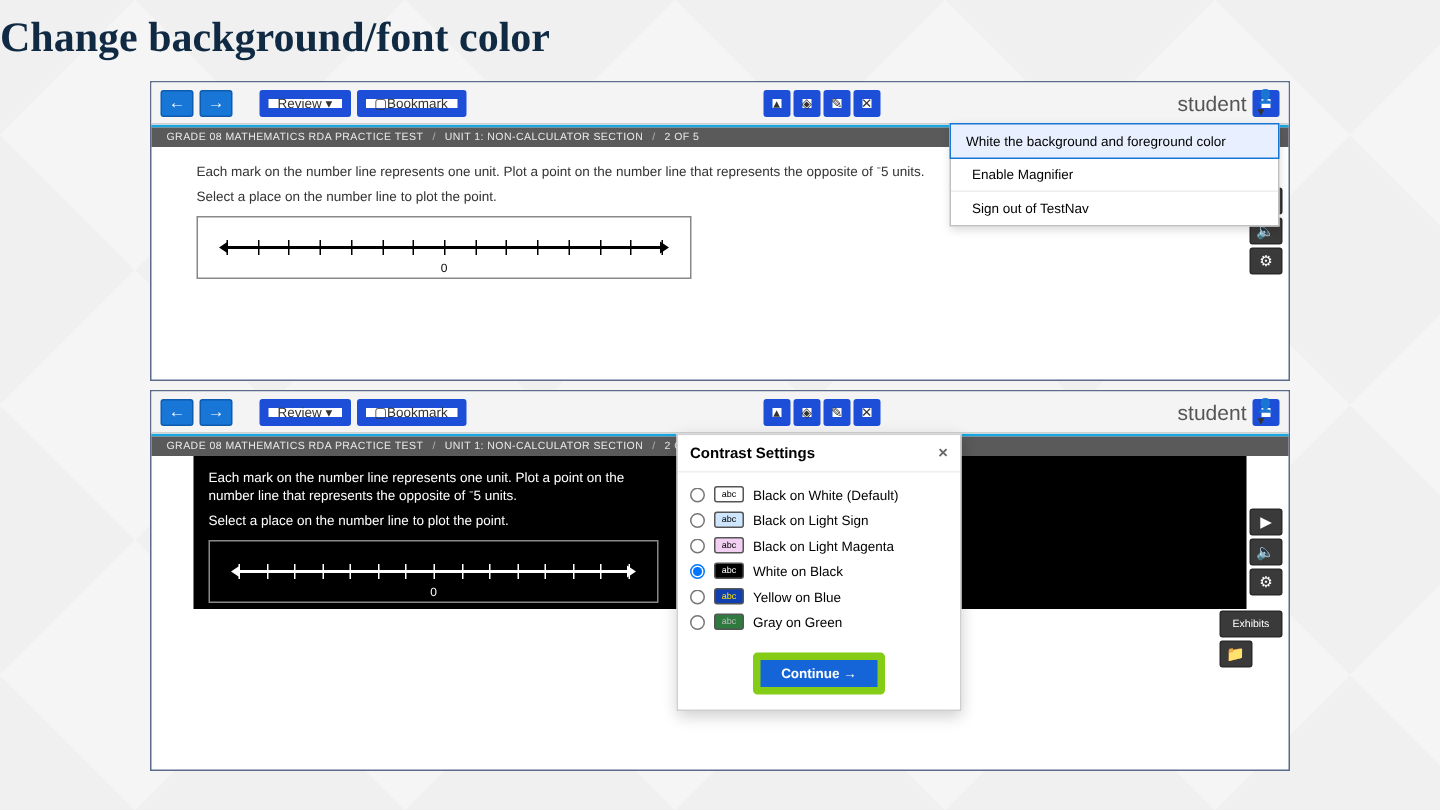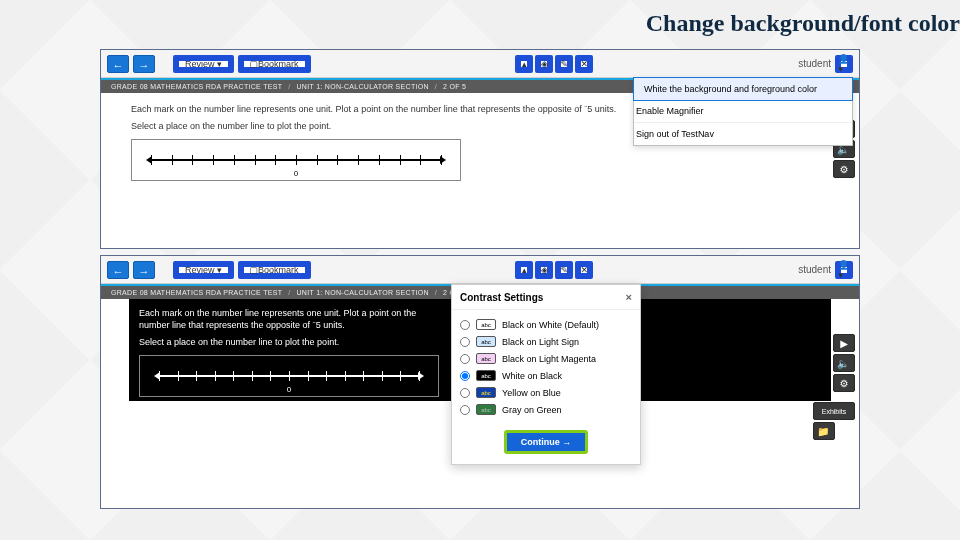--- a/index.html
+++ b/index.html
@@ -14,24 +14,24 @@
     position:absolute; inset:0;
     background:
       linear-gradient(135deg, rgba(0,0,0,0.02) 25%, transparent 25%),
       linear-gradient(225deg, rgba(0,0,0,0.02) 25%, transparent 25%),
       linear-gradient(45deg,  rgba(0,0,0,0.02) 25%, transparent 25%),
       linear-gradient(315deg, rgba(0,0,0,0.02) 25%, transparent 25%);
     background-size: 180px 180px;
   }
   .slide-title {
     position:relative;
-    text-align:right;
+    text-align:left;
     font-family: Georgia, 'Times New Roman', serif;
     font-weight: 700;
-    font-size: 24px;
+    font-size: 28px;
     color:#102a43;
     padding: 10px 0 6px;
   }
   .panel {
     position:relative;
     width: 760px;
     margin: 6px auto;
     border:1px solid #5a6b8c;
     background:#fff;
     box-shadow:0 0 0 1px #fff inset;
@@ -56,21 +56,21 @@
     background:#fff;
     height:18px;
     border-radius:2px;
     display:flex; align-items:center; justify-content:center;
     padding:0 6px;
     font-size:9px;
   }
   .tb-blue { background:#1776d6; color:#fff; border:1px solid #0e5bb0; width:22px; font-size:11px; }
   .tb-spacer { flex:1; }
   .tb-group { display:flex; gap:2px; }
-  .tb-user { display:flex; align-items:center; gap:4px; font-size:10px; color:#555;}
+  .tb-user { display:flex; align-items:center; gap:4px; font-size:14px; color:#555;}
   .sq { width:18px; height:18px; padding:0; }
 
   .crumbs {
     background:#5a5a5a;
     color:#eaeaea;
     font-size:7px;
     letter-spacing:.3px;
     padding:3px 10px;
     display:flex; gap:6px;
   }
@@ -115,21 +115,21 @@
   
   .user-menu {
     position:absolute; right:6px; top:27px;
     width:220px;
     background:#fff;
     border:1px solid #bfbfbf;
     box-shadow:0 2px 6px rgba(0,0,0,.15);
     font-size:9px;
     z-index:5;
   }
-  .user-menu .mi{ padding:6px 2px; border-bottom:1px solid #eee;}
+  .user-menu .mi{ padding:6px 14px; border-bottom:1px solid #eee;}
   .user-menu .mi.hl{ background:#e8f0ff; border:1px solid #1776d6; margin:-1px; padding:6px 10px;}
   .user-menu .mi:last-child{border-bottom:none;}
 
   
   .side-tools{
     position:absolute; right:4px; top:70px;
     display:flex; flex-direction:column; gap:2px;
   }
   .side-tools .sbtn{
     width:22px;height:18px;background:#3a3a3a;border:1px solid #2a2a2a;color:#fff;
@@ -150,21 +150,21 @@
     font-size:9px;
   }
   .dialog-hd{ display:flex; justify-content:space-between; align-items:center; padding:6px 8px; font-weight:700; font-size:10px; border-bottom:1px solid #eee;}
   .dialog-close{ color:#666; cursor:pointer; font-size:11px; }
   .opts{ padding:6px 8px 4px; }
   .opt{ display:flex; align-items:center; gap:6px; padding:3px 0; }
   .opt input{ width:10px;height:10px; }
   .swatch{ width:20px;height:11px;border:1px solid #555;border-radius:2px;display:flex;align-items:center;justify-content:center;font-size:6px;line-height:1;}
   .dialog-ft{ display:flex; justify-content:center; padding:8px 0 10px;}
   .continue-btn{
-    background:#1565d8;color:#fff;border:3px solid #84cc16;border-radius:3px;
+    background:#1565d8;color:#fff;border:5px solid #84cc16;border-radius:3px;
     padding:4px 14px;font-size:9px;font-weight:700;
   }
 </style>
 </head>
 <body>
 <div class="poly-bg"></div>
 
 <h1 class="slide-title">Change background/font color</h1>
 
 <div class="panel top">

